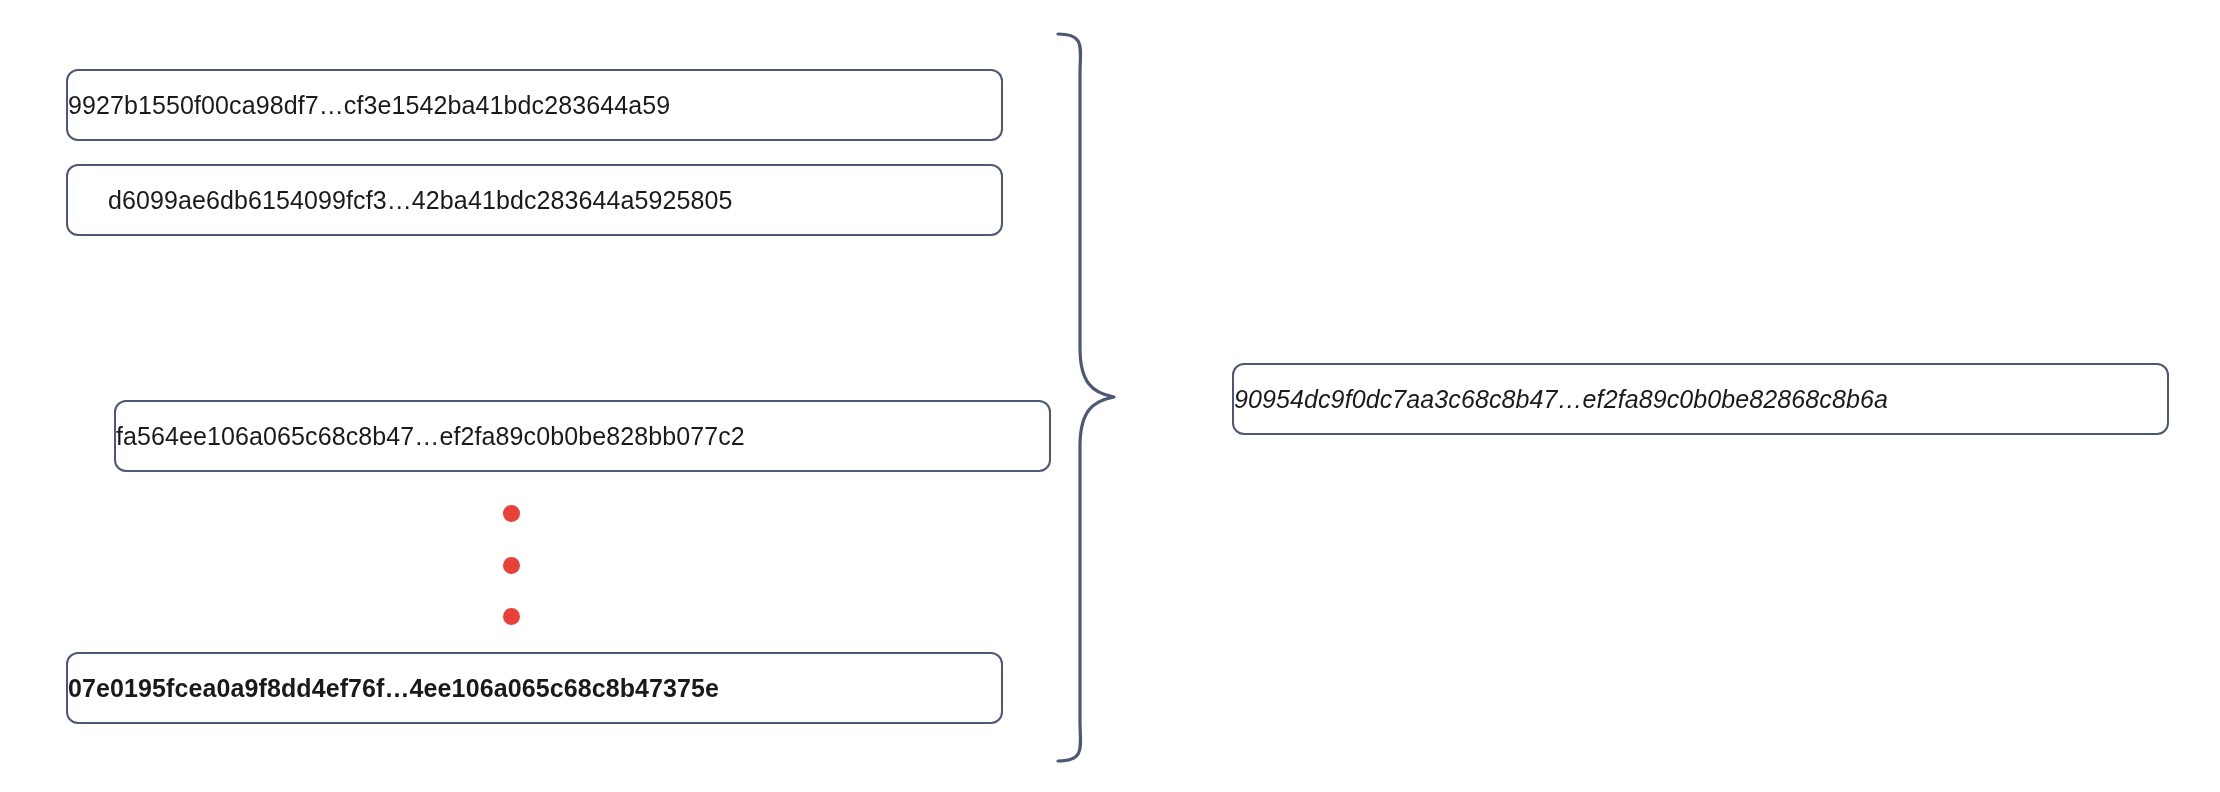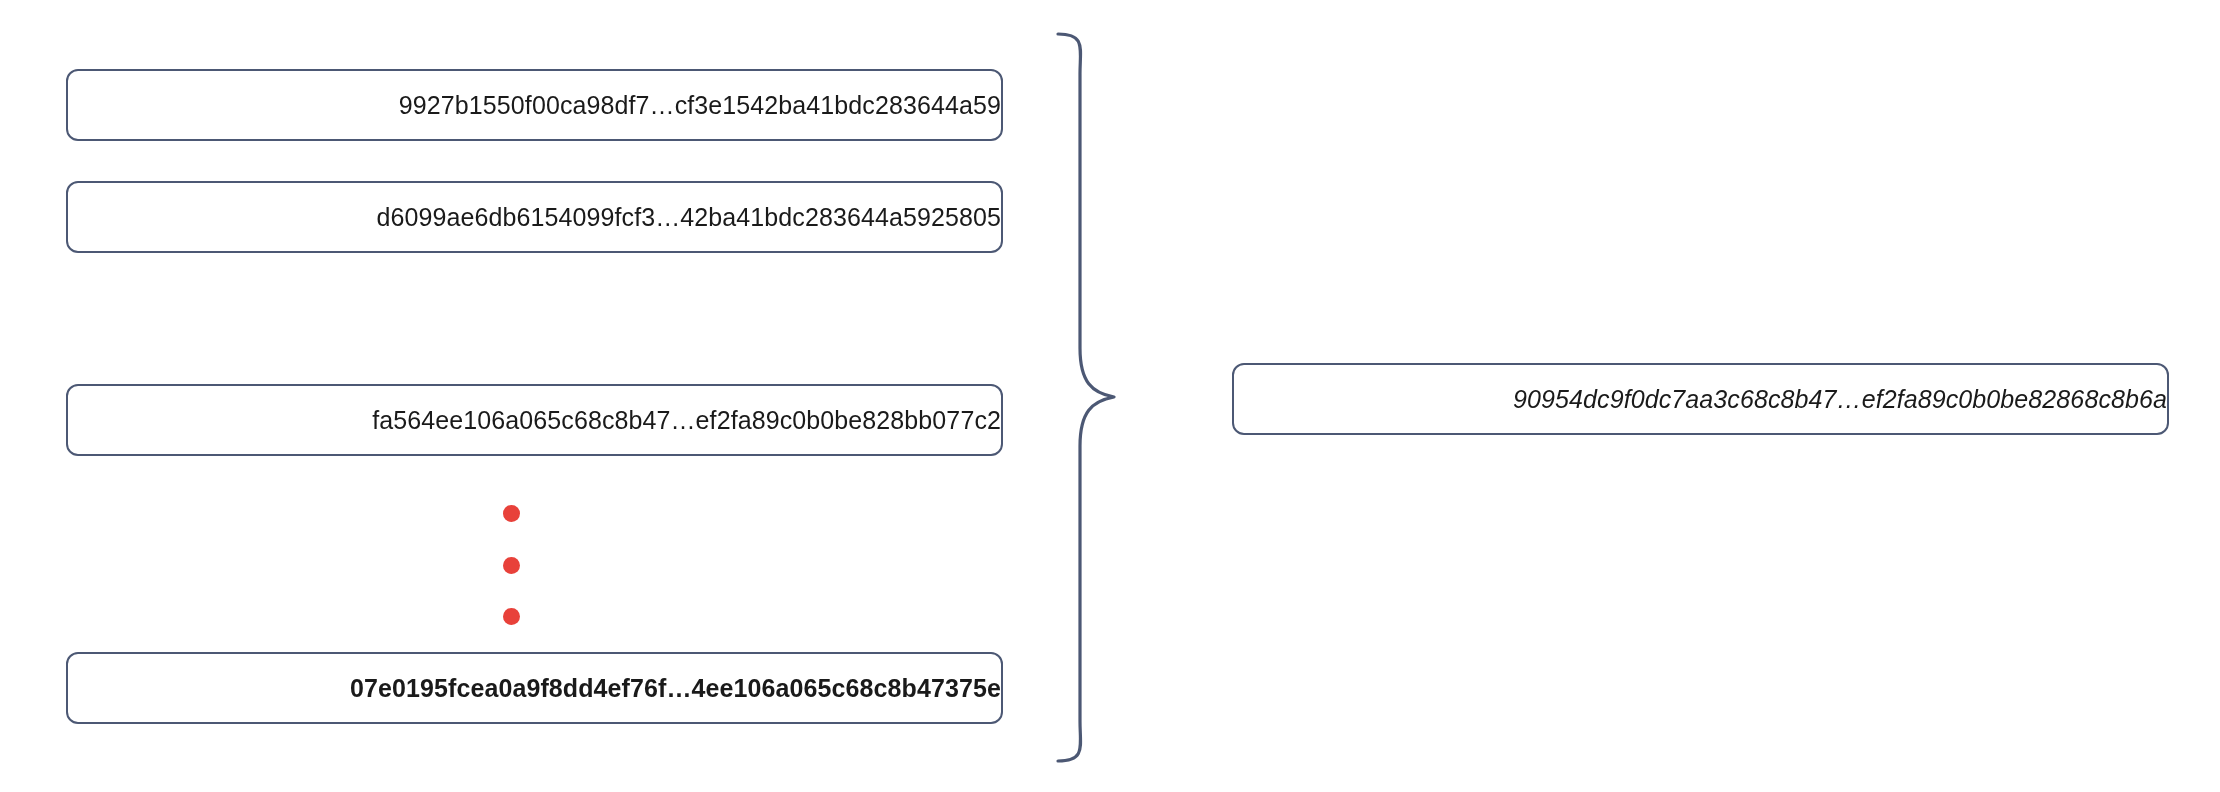--- a/index.html
+++ b/index.html
@@ -19,40 +19,40 @@
     background: #ffffff;
     overflow: hidden;
   }
 
   
   .hash-box {
     position: absolute;
     box-sizing: border-box;
     display: flex;
     align-items: center;
-    justify-content: flex-end;
+    justify-content: flex-start;
     background: #ffffff;
     border: 2.2px solid #4c5874;
     border-radius: 12px;
     color: #1a1a1a;
     font-size: 25px;
     letter-spacing: 0.1px;
     white-space: nowrap;
   }
 
   .left-box {
     left: 66px;
     width: 937px;
     height: 72px;
   }
 
   .left-box.r1 { top: 69px; }
-  .left-box.r2 { top: 181px; }
+  .left-box.r2 { top: 164px; padding-left: 40px; }
   .left-box.r3 { top: 292px; }
-  .left-box.r4 { top: 384px; }
+  .left-box.r4 { top: 400px; margin-left: 48px; }
   .left-box.r5 { top: 652px; font-weight: bold; }
 
   
   .dots {
     position: absolute;
     left: 496px;
     top: 505px;
     width: 30px;
     height: 120px;
     display: flex;

